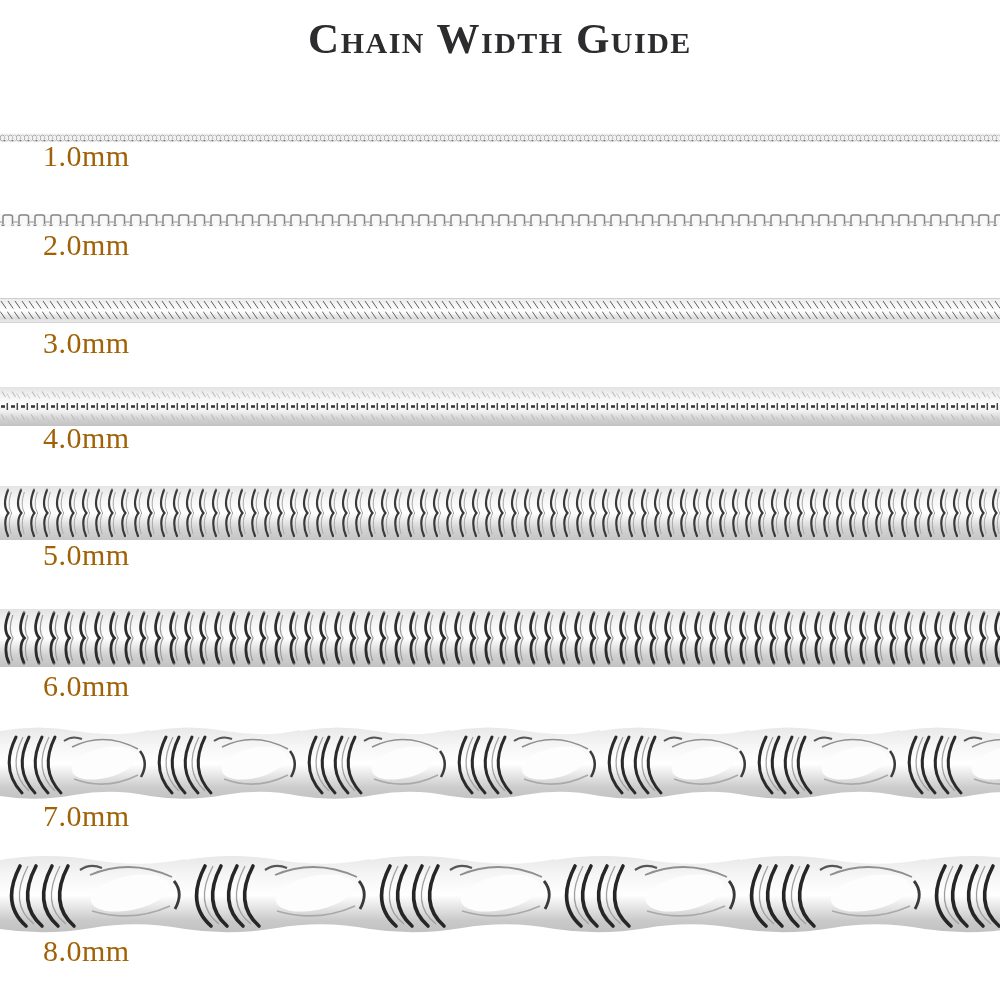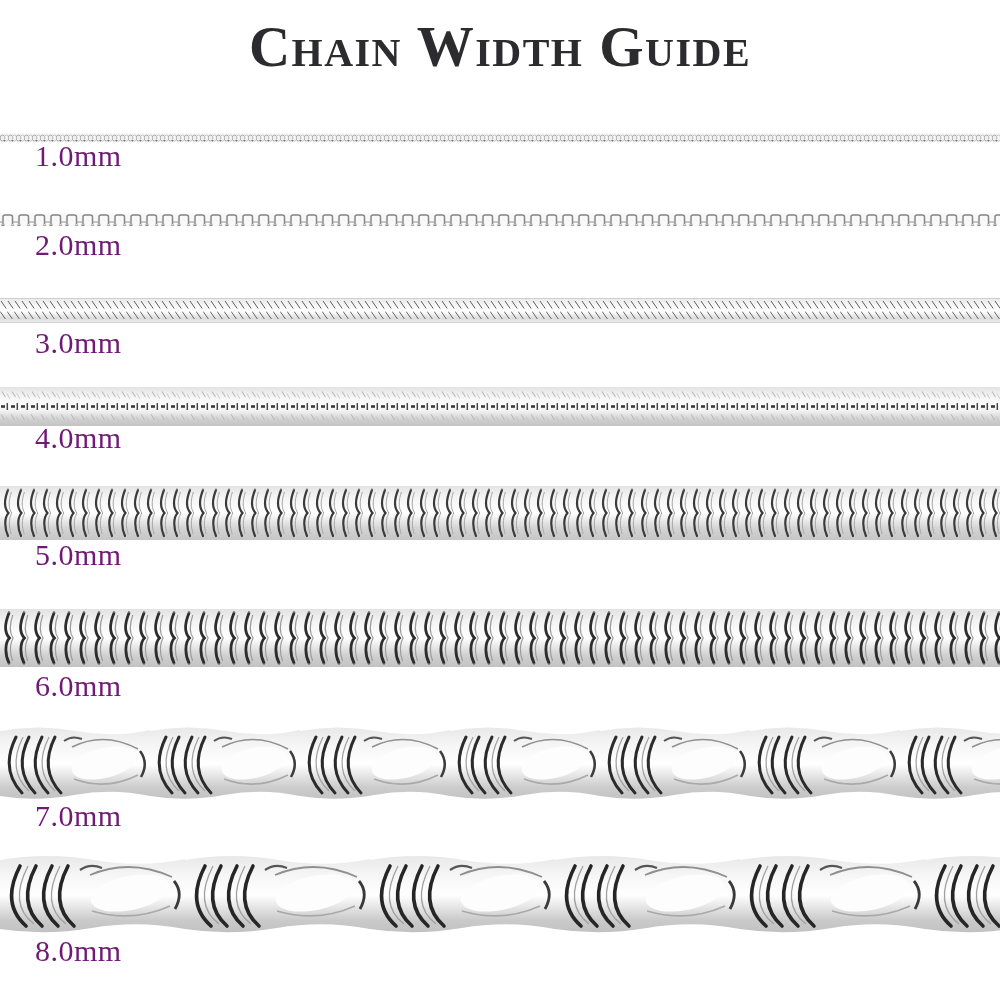--- a/index.html
+++ b/index.html
@@ -8,37 +8,37 @@
     width:1000px;height:1000px;
     background:#ffffff;
     overflow:hidden;
     font-family:"Liberation Serif","DejaVu Serif",serif;
   }
   .page-title{
     position:absolute;
     top:14px;left:0;width:1000px;
     margin:0;
     text-align:center;
-    font-size:57px;
+    font-size:43px;
     font-weight:600;
     font-variant:small-caps;
     letter-spacing:1.5px;
     color:#2c2c2f;
   }
   .chain{
     position:absolute;
     left:0;
     display:block;
   }
   .size-label{
     position:absolute;
-    left:35px;
+    left:43px;
     font-size:30px;
     line-height:1;
-    color:#701a75;
+    color:#a16207;
     letter-spacing:0.5px;
   }
 </style>
 </head>
 <body>
 
 <div id="canvas">
 
   <h1 class="page-title">Chain Width Guide</h1>
 

